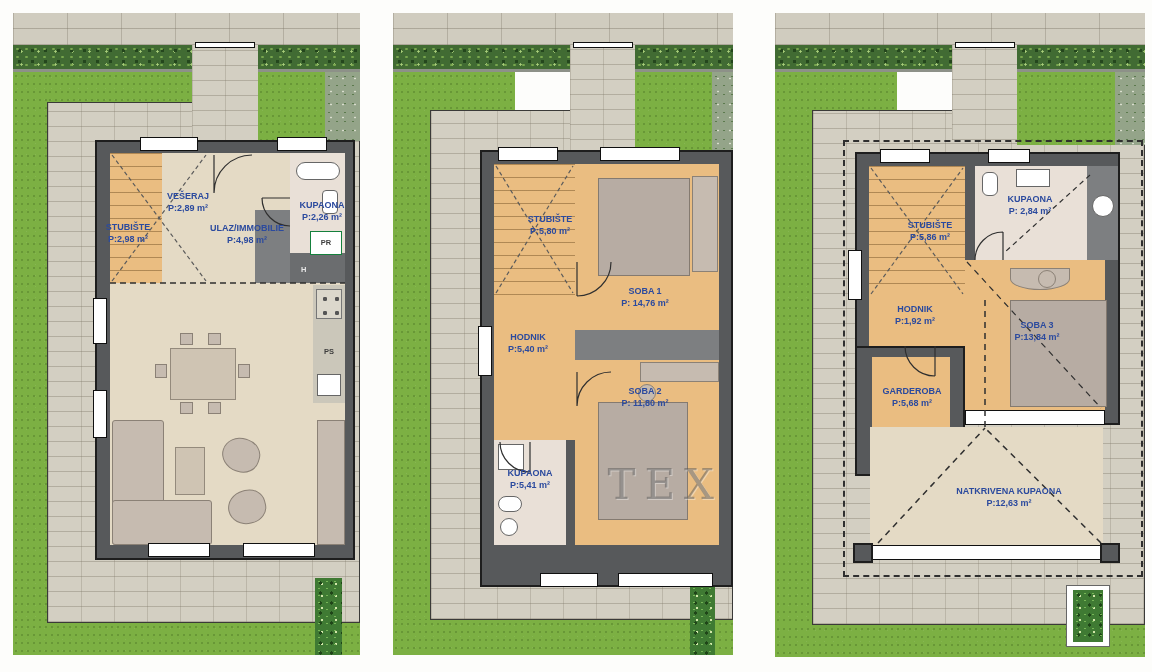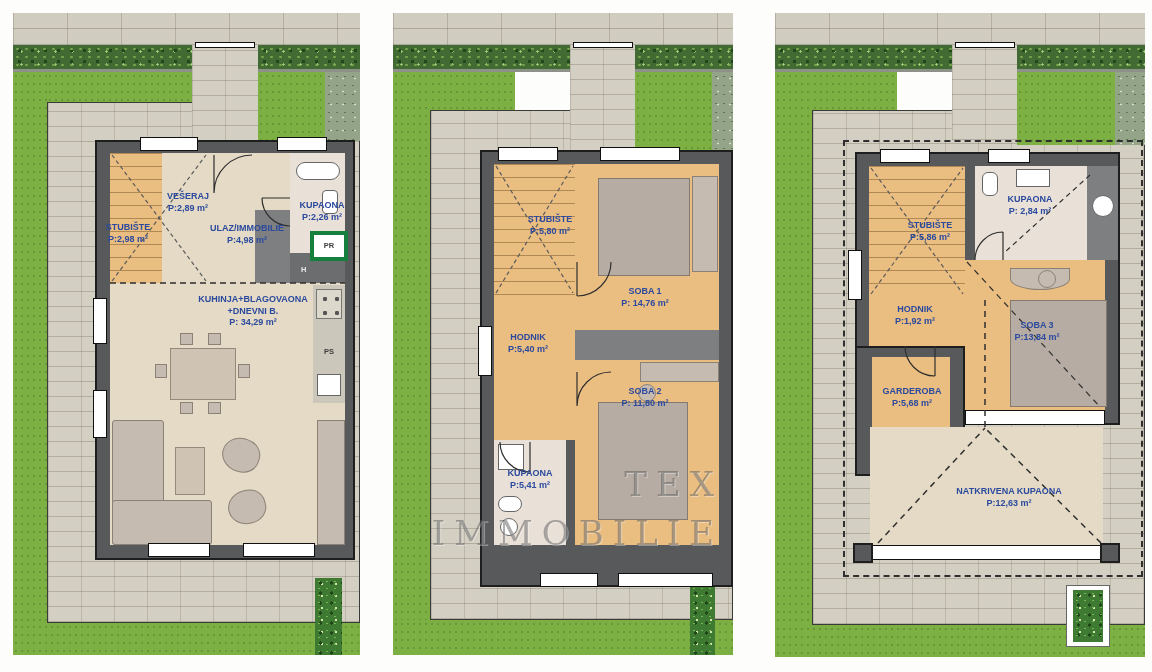--- a/index.html
+++ b/index.html
@@ -57,24 +57,24 @@
   .round{border-radius:50%;}
   .stove{background-color:#dcd8cc;border:1px solid #777;
     background-image:radial-gradient(circle, #555 22%, transparent 25%);
     background-size:12px 14px;background-position:2px 2px;}
   
   .lbl{position:absolute;transform:translate(-50%,-50%);text-align:center;color:#2b4a9e;
        font:700 9px/1.3 "Liberation Sans",sans-serif;white-space:nowrap;z-index:40;}
   .lbl span{display:block;}
   .tag{position:absolute;font:700 7.5px/1 "Liberation Sans",sans-serif;color:#3d3d3d;z-index:40;}
   .tag-lt{color:#e9e9e9;}
-  .prbox{position:absolute;background:#fff;border:4px solid #15803d;display:flex;align-items:center;
+  .prbox{position:absolute;background:#fff;border:1px solid #15803d;display:flex;align-items:center;
          justify-content:center;z-index:38;}
   .wm{position:absolute;left:403px;top:460px;width:320px;text-align:right;z-index:60;
-      font-family:"DejaVu Serif",serif;font-size:34px;line-height:49px;letter-spacing:9px;
+      font-family:"DejaVu Serif",serif;font-size:42px;line-height:49px;letter-spacing:9px;
       color:rgba(82,82,82,.47);text-shadow:1px 1px 0 rgba(255,255,255,.35);pointer-events:none;}
   svg.lines{position:absolute;left:0;top:0;z-index:30;pointer-events:none;}
   .roof-dash{border:2px dashed #2f2f2f;background:transparent;z-index:5;}
 </style>
 </head>
 <body>
 
 <div id="stage">
 
   <div class="abs paver-strip" style="left:13px;top:13px;width:347px;height:32px"></div>
@@ -236,25 +236,20 @@
     <span>P:2,98 m²</span>
   </div>
   <div class="lbl" style="left:247px;top:235px">
     <span>ULAZ/IMMOBILIE</span>
     <span>P:4,98 m²</span>
   </div>
   <div class="lbl" style="left:322px;top:212px">
     <span>KUPAONA</span>
     <span>P:2,26 m²</span>
   </div>
-  <div class="lbl" style="left:253px;top:312px">
-    <span>KUHINJA+BLAGOVAONA</span>
-    <span>+DNEVNI B.</span>
-    <span>P: 34,29 m²</span>
-  </div>
   <div class="prbox" style="left:310px;top:231px;width:30px;height:22px">
     <span class="tag" style="position:static">PR</span>
   </div>
   <div class="tag tag-lt" style="left:301px;top:266px">H</div>
   <div class="tag" style="left:324px;top:348px">PS</div>
 
   <div class="lbl" style="left:550px;top:226px">
     <span>STUBIŠTE</span>
     <span>P:5,80 m²</span>
   </div>
@@ -295,15 +290,14 @@
     <span>GARDEROBA</span>
     <span>P:5,68 m²</span>
   </div>
   <div class="lbl" style="left:1009px;top:498px">
     <span>NATKRIVENA KUPAONA</span>
     <span>P:12,63 m²</span>
   </div>
 
   <div class="wm">
     <div>TEX</div>
-    <div>IMMOBILIE</div>
   </div>
 </div>
 
 </body></html>

